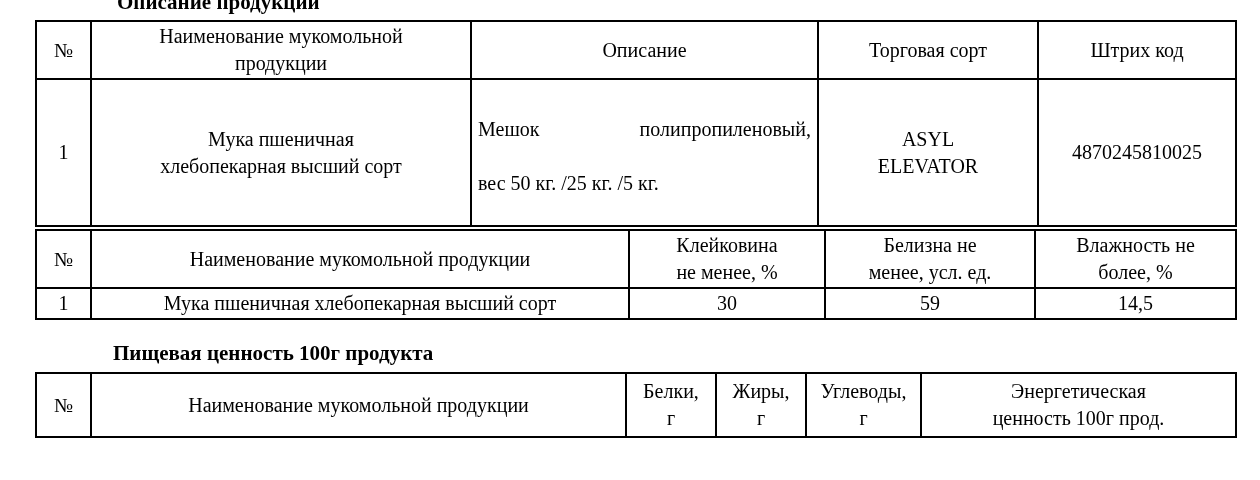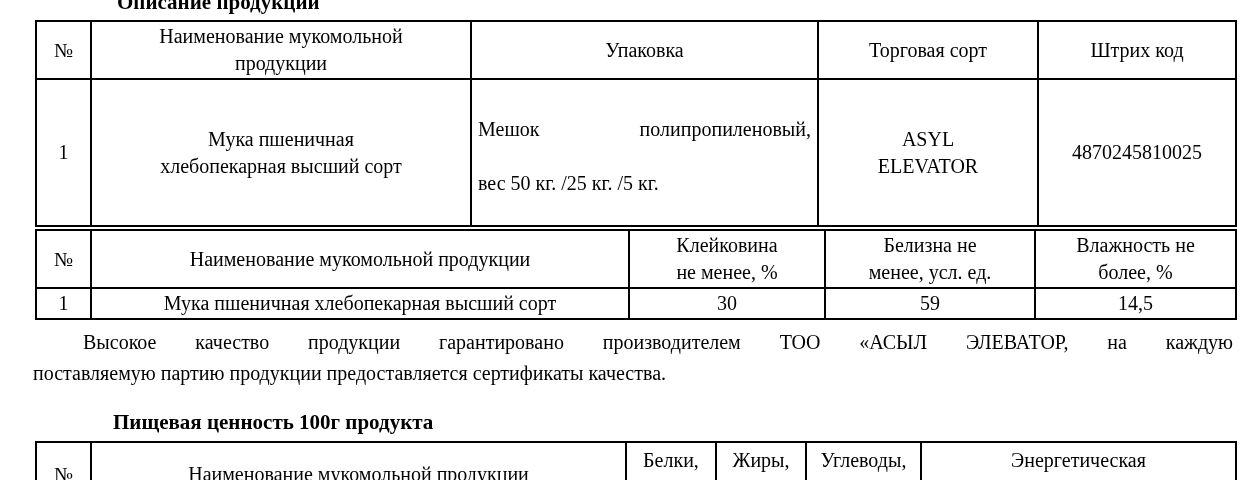--- a/index.html
+++ b/index.html
@@ -65,21 +65,21 @@
         <col style="width:380px">
         <col style="width:347px">
         <col style="width:220px">
         <col style="width:198px">
     </colgroup>
     <tbody>
         <tr class="hdr">
       <th>№</th>
       <th>Наименование мукомольной
 продукции</th>
-      <th>Упаковка</th>
+      <th>Описание</th>
       <th>Торговая сорт</th>
       <th>Штрих код</th>
     </tr>
     <tr class="data">
       <td>1</td>
       <td class="cell-left fs21">Мука пшеничная
 хлебопекарная высший сорт</td>
       <td class="pack-cell fs21">
         <span class="pack-line1">Мешок полипропиленовый,</span>
         <span class="pack-line2">вес 50 кг. /25 кг. /5 кг.</span>
@@ -114,24 +114,20 @@
     <tr class="data">
       <td>1</td>
       <td class="cell-left fs21">Мука пшеничная хлебопекарная высший сорт</td>
       <td>30</td>
       <td>59</td>
       <td>14,5</td>
     </tr>
   </tbody>
     </table>
 
-  <p class="para">
-    <span class="para-line1">Высокое качество продукции гарантировано производителем ТОО «АСЫЛ ЭЛЕВАТОР, на каждую</span>
-    <span class="para-line2">поставляемую партию продукции предоставляется сертификаты качества.</span>
-  </p>
 
   <div class="doc-title title-nutrition">Пищевая ценность 100г продукта</div>
 
   <table class="doc-table t3">
     <colgroup>
       <col style="width:55px">
         <col style="width:535px">
         <col style="width:90px">
         <col style="width:90px">
         <col style="width:115px">

